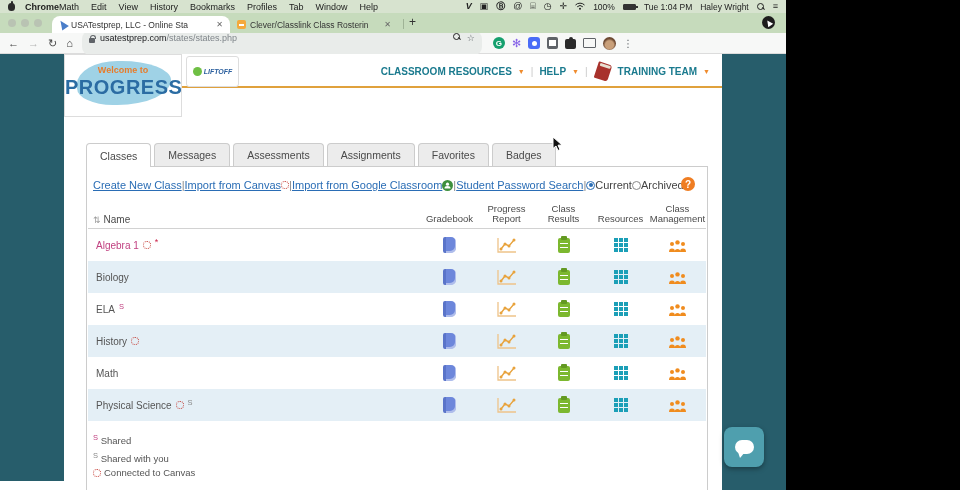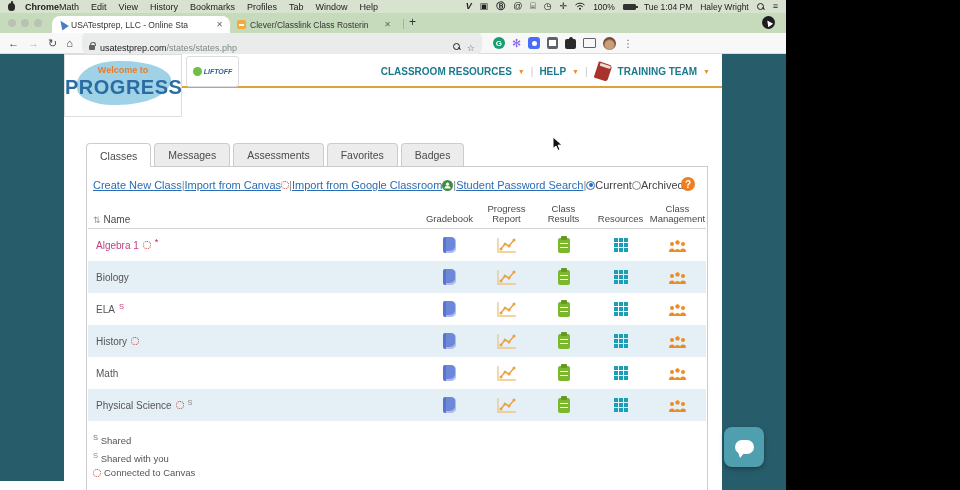--- a/index.html
+++ b/index.html
@@ -36,21 +36,21 @@
   .tab-x{color:#666;font-size:8px;flex:none}
   .tab-sep{width:1px;height:10px;background:#9fb396;margin:0 5px 4px}
   .newtab{font-size:12px;color:#333;margin-bottom:4px}
   .record-badge{position:absolute;left:762px;top:3px;width:13px;height:13px;border-radius:50%;background:#1d1d1d;display:flex;align-items:center;justify-content:center}
   .record-badge::after{content:"";width:0;height:0;border-left:3px solid transparent;border-right:3px solid transparent;border-bottom:6px solid #fff;transform:rotate(-35deg)}
 
   
   .toolbar{height:21px;background:#f7f8f7;display:flex;align-items:center;padding:0 8px;gap:9px;border-bottom:1px solid #dcdcdc}
   .nav-ic{font-size:11px;color:#444;line-height:11px}
   .nav-ic.disabled{color:#b5b5b5}
-  .addr{flex:none;width:400px;height:15px;background:#e9ecea;border-radius:8px;display:flex;align-items:flex-start;padding:12px 7px;gap:5px;font-size:9px}
+  .addr{flex:none;width:400px;height:15px;background:#e9ecea;border-radius:8px;display:flex;align-items:flex-end;padding:12px 7px;gap:5px;font-size:9px}
   .lock{width:6px;height:5px;background:#5f6368;border-radius:1px;position:relative;margin-top:2px}
   .lock::before{content:"";position:absolute;top:-3px;left:1px;width:4px;height:3px;border:1px solid #5f6368;border-bottom:none;border-radius:3px 3px 0 0}
   .addr .domain{color:#202124}
   .addr .path{color:#80868b}
   .addr .right{margin-left:auto;display:flex;gap:6px;color:#5f6368;font-size:9px}
   .exts{display:flex;align-items:center;gap:7px;margin-left:2px}
   .ext-g{width:12px;height:12px;border-radius:50%;background:#15a06e;color:#fff;font-size:8px;font-weight:bold;display:flex;align-items:center;justify-content:center}
   .ext-purple{color:#8561e8;font-size:11px;line-height:11px}
   .ext-loom{width:12px;height:12px;border-radius:3px;background:#4a6cf7;position:relative}
   .ext-loom::after{content:"";position:absolute;left:3.5px;top:3.5px;width:5px;height:5px;border-radius:50%;background:#fff}
@@ -259,20 +259,23 @@
         <div class="ptab active">
               <span>Classes</span>
             </div>
             <div class="ptab">
               <span>Messages</span>
             </div>
             <div class="ptab">
               <span>Assessments</span>
             </div>
             <div class="ptab">
+              <span>Assignments</span>
+            </div>
+            <div class="ptab">
               <span>Favorites</span>
             </div>
             <div class="ptab">
               <span>Badges</span>
             </div>
           </div>
 
         <div class="panel">
           <div class="links-row">
             <a class="plink">Create New Class</a>

